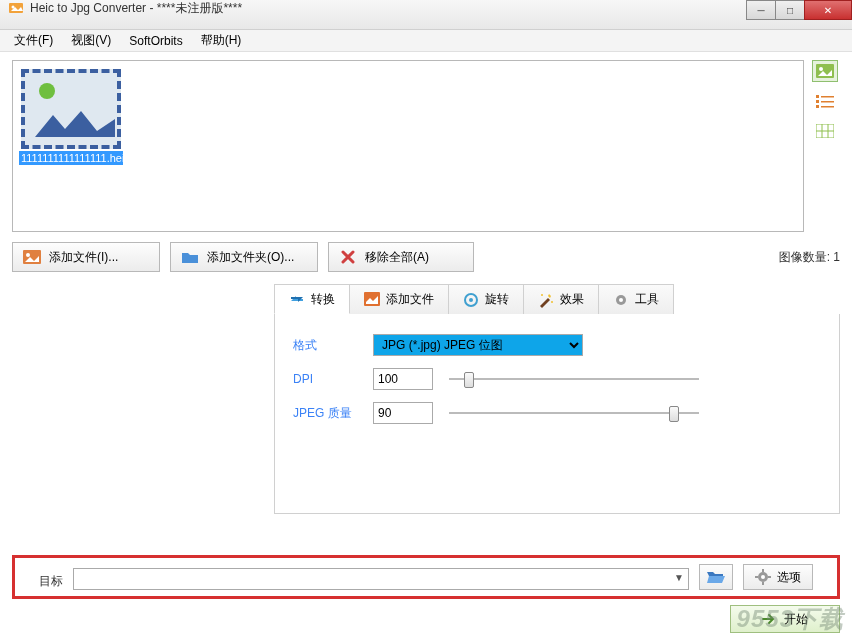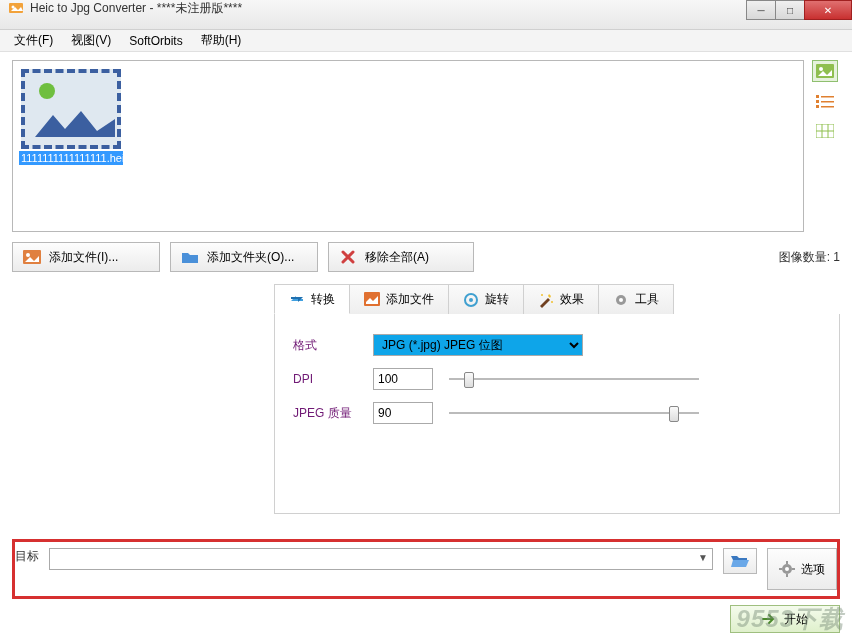--- a/index.html
+++ b/index.html
@@ -41,35 +41,35 @@
 .actbtn.narrow { min-width: 146px; }
 .actbtn .ic { width:18px; height:18px; display:flex; align-items:center; justify-content:center;}
 .count { margin-left: auto; color: #333; }
 .tabrow { display:flex; height:30px; }
 .tab { display:flex; align-items:center; gap:6px; padding:14px 14px; border:1px solid #d0d0d0; border-bottom:none; background:linear-gradient(to bottom,#fafafa,#eee); margin-right:-1px; cursor:default;}
 .tab.active { background:#fff; border-bottom:1px solid #fff; position:relative; z-index:2;}
 .tab .ic{ width:16px; height:16px; }
 
 .tabbody { padding: 14px 18px; min-height: 200px; }
 .row { display:flex; align-items:center; height:34px; }
-.row .lbl { width:80px; color:#701a75; }
+.row .lbl { width:80px; color:#3b82f6; }
 .sel { width:210px; height:22px; border:1px solid #aaa; background:#0ea5e9; padding:0 4px; font-size:12px;}
 .numin { width:60px; height:22px; border:1px solid #aaa; padding:0 4px;}
 .slider { flex:1; margin-left:16px; height:20px; position:relative; max-width:250px;}
 .slider .track { position:absolute; left:0; right:0; top:9px; height:2px; background:#bbb; }
 .slider .thumbh { position:absolute; top:3px; width:10px; height:16px; background:linear-gradient(to bottom,#fafafa,#ddd); border:1px solid #888; border-radius:2px;}
 
 
 .bottom { position:absolute; left:12px; right:12px; bottom:42px; }
-.targetrow { border: 3px solid #d63030; padding: 6px 0; display:flex; align-items:flex-start; gap:10px; background:#fff;}
+.targetrow { border: 3px solid #d63030; padding: 6px 24px; display:flex; align-items:flex-end; gap:10px; background:#fff;}
 .targetrow .lbl { color:#333; }
 .combo { flex:1; height:22px; border:1px solid #aaa; background:#fff; position:relative;}
 .combo .arrow { position:absolute; right:4px; top:3px; font-size:10px; color:#555;}
 .iconbtn { width:34px; height:26px; border:1px solid #b8b8b8; background:linear-gradient(to bottom,#fdfdfd,#ececec); display:flex; align-items:center; justify-content:center;}
-.optbtn { height:42px; min-width:70px; border:1px solid #b8b8b8; background:linear-gradient(to bottom,#fdfdfd,#ececec); display:flex; align-items:center; justify-content:center; gap:6px; padding:0 10px;}
+.optbtn { height:26px; min-width:70px; border:1px solid #b8b8b8; background:linear-gradient(to bottom,#fdfdfd,#ececec); display:flex; align-items:center; justify-content:center; gap:6px; padding:0 10px;}
 
 
 .footer { position:absolute; left:12px; right:12px; bottom:8px; display:flex; align-items:center;}
 .chk { display:flex; align-items:center; gap:4px;}
 .chk input { width:13px; height:13px;}
 .startbtn { margin-left:auto; height:28px; min-width:110px; border:1px solid #9fbf7f; background:linear-gradient(to bottom,#f4fbec,#dff0cc); display:flex; align-items:center; justify-content:center; gap:6px; padding:0 14px;}
 
 
 .wm { position:absolute; right:8px; bottom:6px; font-size:24px; color:rgba(120,140,120,0.45); font-weight:bold; font-style:italic; letter-spacing:1px; pointer-events:none;}
 

